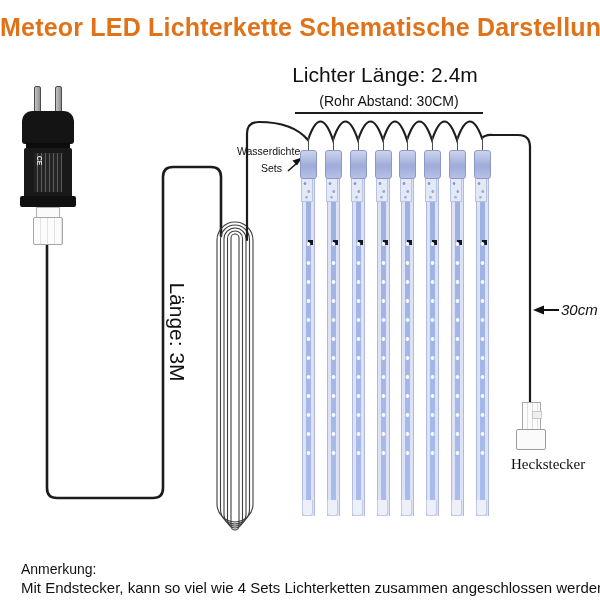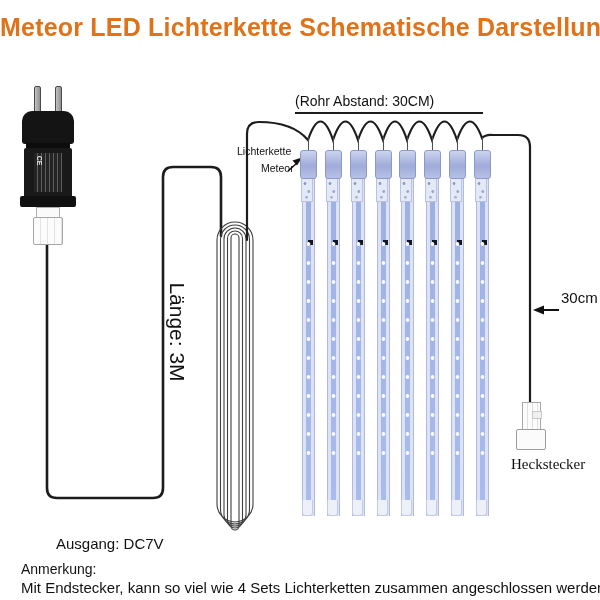--- a/index.html
+++ b/index.html
@@ -6,29 +6,29 @@
   #stage{position:relative;width:600px;height:600px;background:#ffffff;overflow:hidden;
          font-family:"Liberation Sans","DejaVu Sans",sans-serif;color:#161616;}
   .abs{position:absolute;}
 
   
   .title{left:0;top:13px;width:600px;text-align:center;font-size:25px;font-weight:bold;
          color:#e0731a;letter-spacing:.2px;white-space:nowrap;}
 
   
   .len-heading{left:260px;top:63px;width:250px;text-align:center;font-size:21px;color:#111;white-space:nowrap;}
-  .spacing-heading{left:295px;top:93px;width:188px;font-size:14px;color:#111;
+  .spacing-heading{left:295px;top:93px;width:188px;text-align:center;font-size:14px;color:#111;
                    padding-bottom:3px;border-bottom:2px solid #1c1c1c;white-space:nowrap;}
 
   
   .lbl{white-space:nowrap;color:#111;}
   .wasserdichte{left:237px;top:145px;font-size:10.5px;}
   .kappe{left:261px;top:162px;font-size:10.5px;}
   .laenge3m{left:177px;top:332px;font-size:21px;transform:translate(-50%,-50%) rotate(90deg);transform-origin:center;}
-  .cm30{left:561px;top:289px;font-size:15px;}
+  .cm30{left:561px;top:301px;font-size:15px;font-style:italic;}
   .heckstecker-lbl{left:511px;top:456px;font-size:15px;font-family:Liberation Serif, serif;}
   .eingang{left:36px;top:502px;font-size:15px;}
   .ausgang{left:56px;top:535px;font-size:15px;}
   .anmerkung{left:21px;top:561px;font-size:14px;}
   .note-text{left:21px;top:579px;font-size:15px;width:575px;}
 
   
   .plug{left:18px;top:86px;width:60px;height:158px;}
   .pin{position:absolute;top:0;width:5px;height:28px;background:linear-gradient(90deg,#c2c2c2,#8f8f8f);
        border:1px solid #4a4a4a;border-radius:2px 2px 0 0;}
@@ -195,23 +195,23 @@
     </div>
 
   <div class="abs heckstecker">
     <div class="hs-top">
       <div class="hs-mark"></div>
     </div>
     <div class="hs-bot"></div>
   </div>
 
   <div class="abs title">Meteor LED Lichterkette Schematische Darstellung</div>
+  <div class="abs len-heading">Lichter Länge: 2.4m</div>
   <div class="abs spacing-heading">(Rohr Abstand: 30CM)</div>
-  <div class="abs lbl wasserdichte">Lichterkette</div>
-  <div class="abs lbl kappe">Meteor</div>
+  <div class="abs lbl wasserdichte">Wasserdichte</div>
+  <div class="abs lbl kappe">Sets</div>
   <div class="abs lbl laenge3m">Länge: 3M</div>
   <div class="abs lbl cm30">30cm</div>
   <div class="abs lbl heckstecker-lbl">Heckstecker</div>
-  <div class="abs lbl ausgang">Ausgang: DC7V</div>
   <div class="abs lbl anmerkung">Anmerkung:</div>
   <div class="abs lbl note-text">Mit Endstecker, kann so viel wie 4 Sets Lichterketten zusammen angeschlossen werden</div>
 
 </div>
 
 </body></html>

